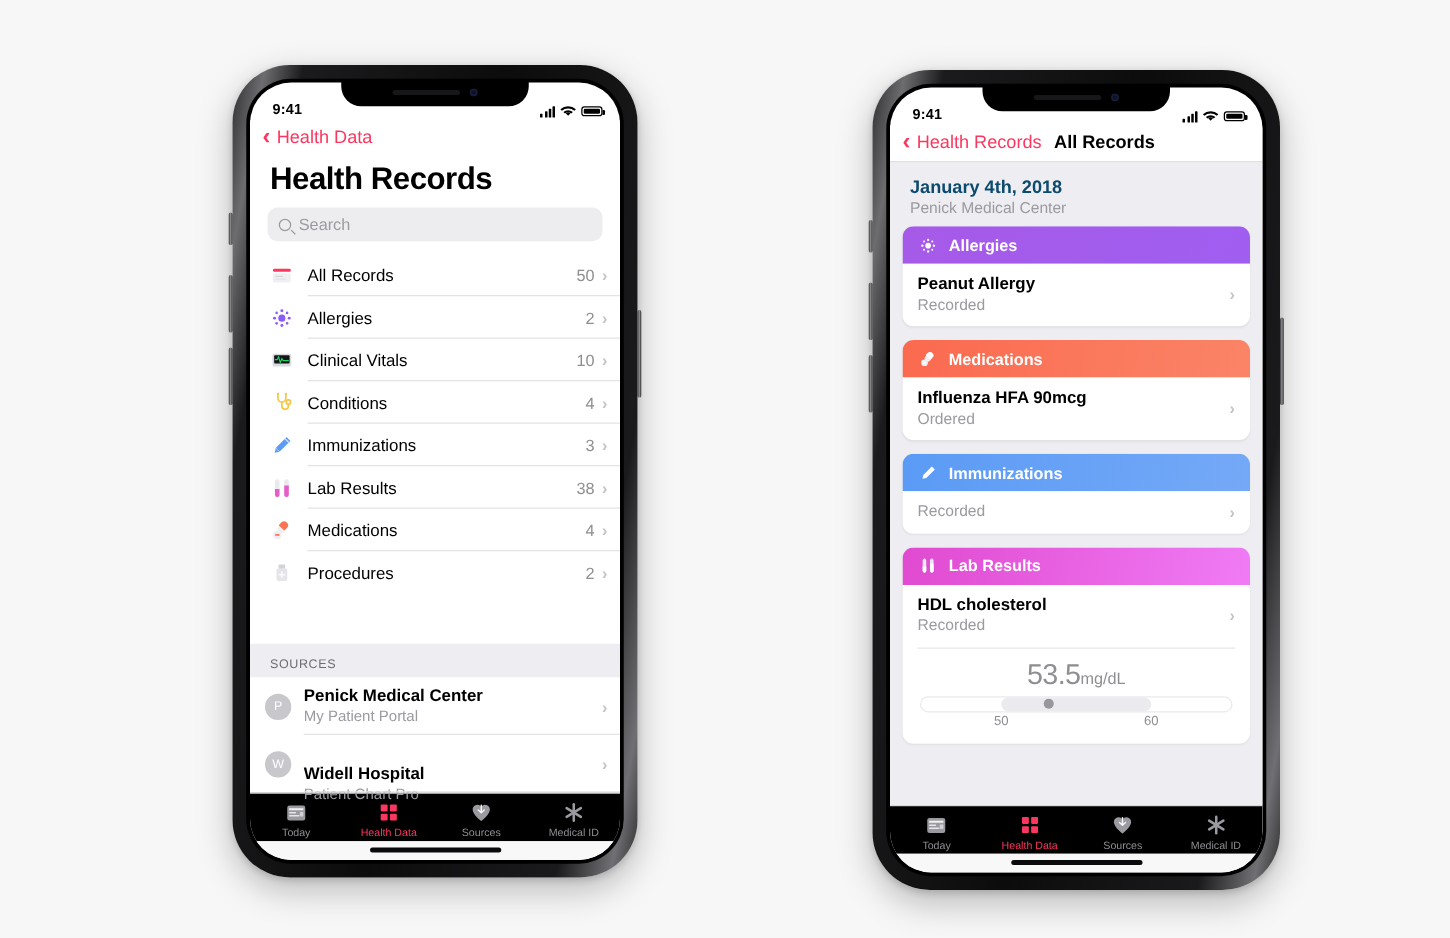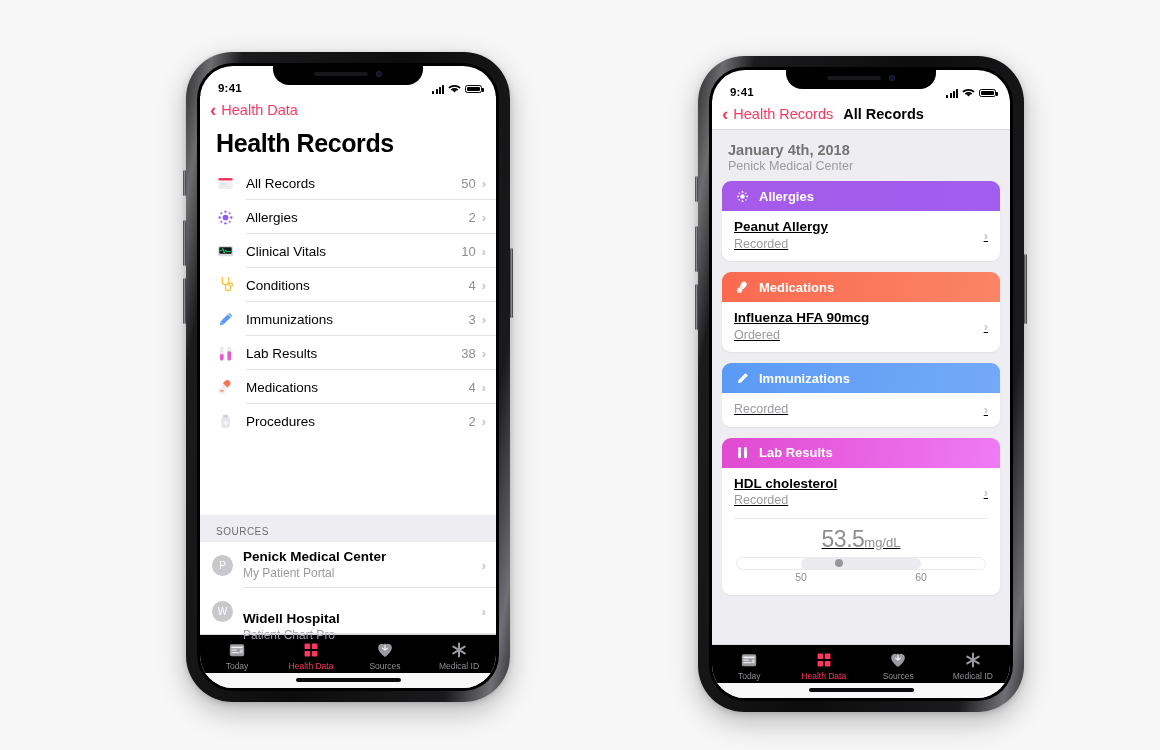--- a/index.html
+++ b/index.html
@@ -105,27 +105,27 @@
   .tab { flex: 1; display: flex; flex-direction: column; align-items: center; gap: 2px; }
   .tab-ic { height: 19px; display: flex; align-items: center; justify-content: center; }
   .tab-lb { font-size: 8.5px; color: #8e8e93; }
   .tab.active .tab-lb { color: #fc375f; }
   .home-ind { flex: 0 0 auto; display: flex; justify-content: center; padding: 5px 0 6px; background: #f8f8f9; }
   .home-ind i { display:block; width: 105px; height: 4px; border-radius: 3px; background: #0b0b0d; }
 
   
   .records-body { flex: 1 1 auto; background: #eeeef2; overflow: hidden; padding: 0 10px; }
   .date-head { padding: 12px 6px 8px; }
-  .date-title { font-size: 14.5px; font-weight: bold; color: #737373; }
+  .date-title { font-size: 14.5px; font-weight: bold; color: #0c4a6e; }
   .date-sub { font-size: 12.5px; color: #9a9aa0; margin-top: 1px; }
   .card { border-radius: 9px; overflow: hidden; margin-bottom: 11px; box-shadow: 0 1px 2px rgba(0,0,0,0.06); }
   .card-head { height: 30px; display: flex; align-items: center; gap: 9px; padding: 0 12px; }
   .card-head .chic { width: 16px; height: 16px; display:flex; align-items:center; justify-content:center; flex:0 0 auto; }
   .card-head .chtx { color: #fff; font-size: 13px; font-weight: bold; }
-  .card-body { background: #fff; text-decoration: underline; }
+  .card-body { background: #fff; }
   .card-item { display: flex; align-items: center; padding: 8px 12px 9px; }
   .ci-txt { flex: 1 1 auto; }
   .ci-title { font-size: 13.5px; font-weight: bold; color: #000; line-height: 1.25; }
   .ci-sub { font-size: 12.5px; color: #9a9aa0; line-height: 1.3; }
   .ci-chev { color: #c4c4c8; font-size: 13px; font-weight: bold; }
   .lab-extra { border-top: 1px solid #e8e8ec; margin: 0 12px; padding: 7px 0 10px; }
   .lab-val { text-align: center; color: #8e8e93; font-weight: normal; }
   .lab-num { font-size: 23px; letter-spacing: -0.5px; }
   .lab-unit { font-size: 13px; }
   .lab-track { position: relative; height: 13px; border-radius: 7px; background: #fff; border: 1px solid #eaeaee; margin: 4px 2px 0; }
@@ -173,20 +173,26 @@
           </div>
         </div>
 
         <div class="navbar">
           <span class="back-chevron">‹</span>
           <span class="back-label">Health Data</span>
         </div>
 
         <div class="large-title">Health Records</div>
 
+        <div class="searchwrap">
+          <div class="searchbar">
+            <span class="mag"></span>
+            <span class="search-ph">Search</span>
+          </div>
+        </div>
 
         <div class="reclist" id="recList">
             <div class="rec-row">
               <span class="ic">
                 <svg width="19" height="19" viewBox="0 0 24 24">
                   <rect x="3" y="5" width="18" height="3.2" rx="1.4" fill="#fc375f"></rect>
                 <rect x="3" y="9.6" width="18" height="9.4" rx="1.6" fill="#f0f0f3"></rect>
                 <rect x="5.4" y="12" width="8" height="1.3" rx=".6" fill="#d6d6da"></rect>
                 <rect x="5.4" y="14.8" width="11" height="1.3" rx=".6" fill="#e2e2e6"></rect>
                 </svg>

